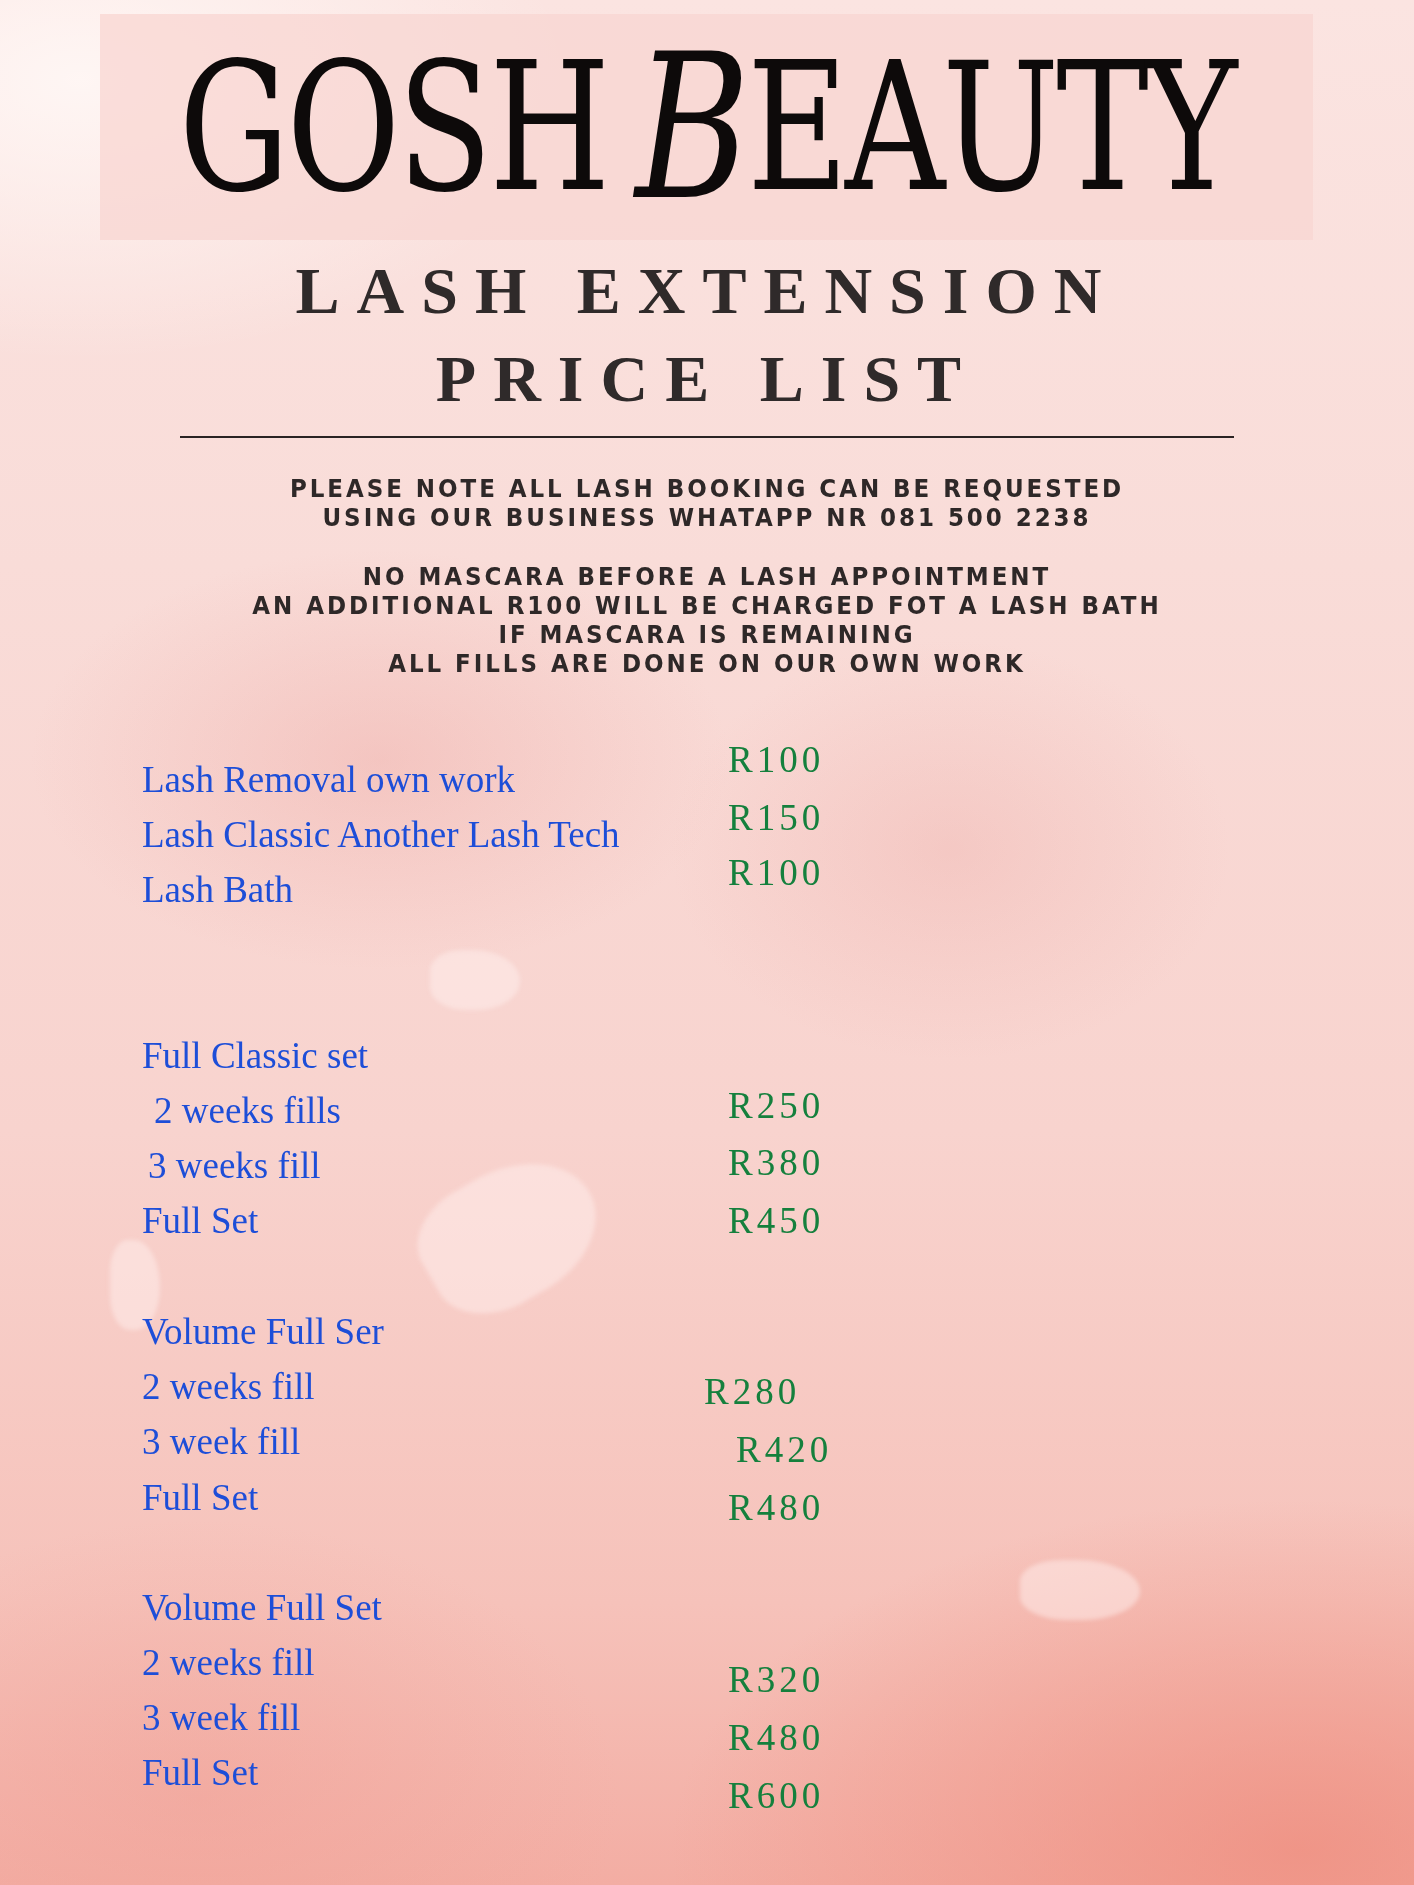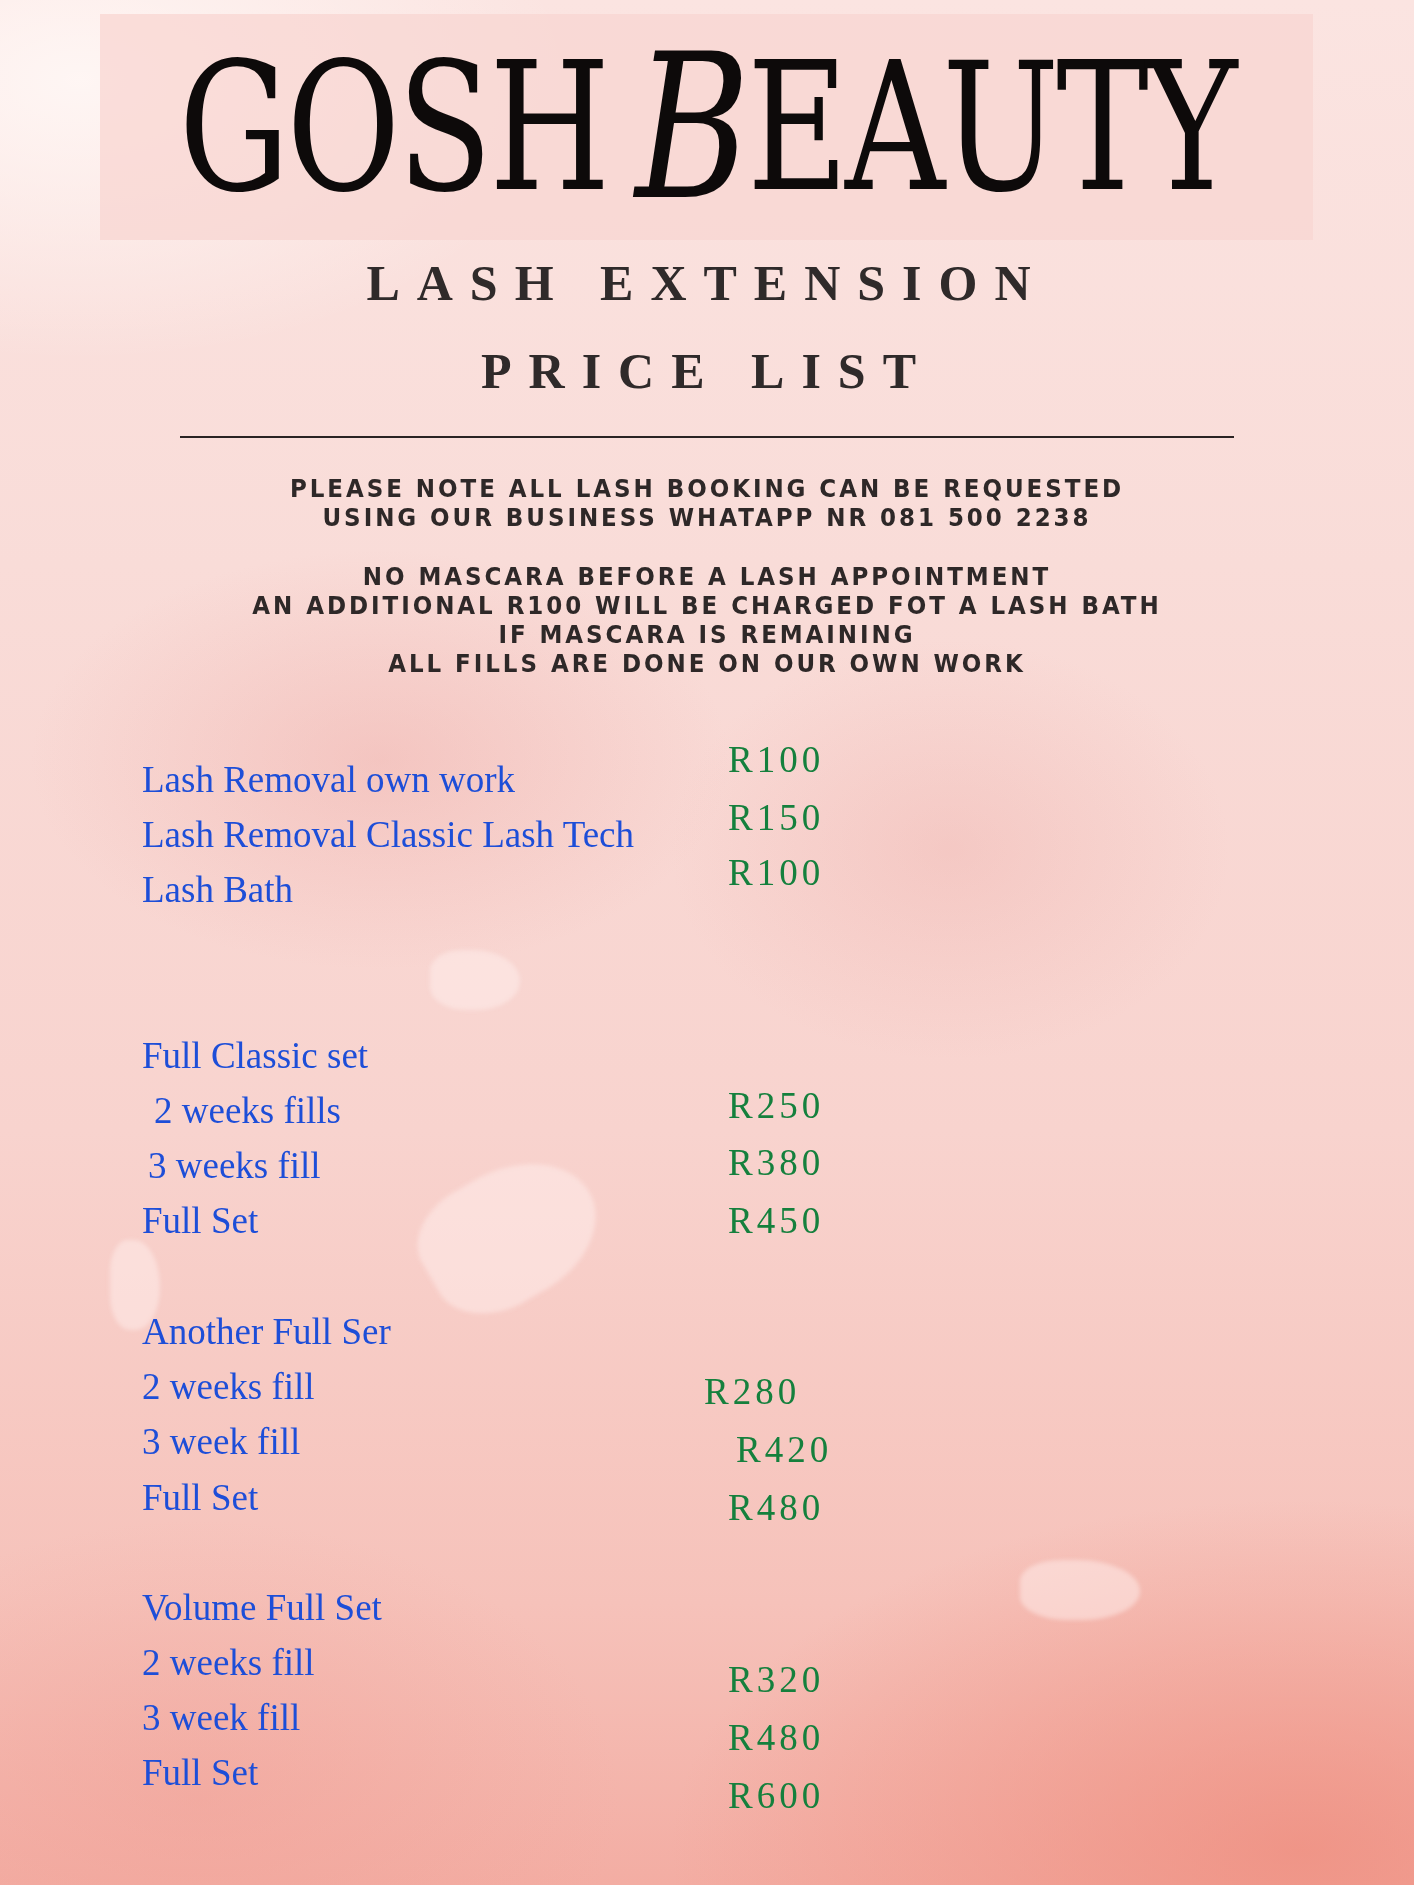--- a/index.html
+++ b/index.html
@@ -25,21 +25,21 @@
     display:flex; align-items:center; justify-content:center;
     font-family:"DejaVu Serif", serif; font-weight:normal;
     font-size:178px; letter-spacing:-4px; color:#0d0a0a;
     transform:scaleX(0.78); transform-origin:center;
     white-space:nowrap;
   }
   .logo .b { font-style:italic; font-size:200px; margin-left:36px; }
   .title {
     position:absolute; left:0; width:1414px; text-align:center;
     font-family:"Liberation Serif", serif; color:#2f2a2a;
-    font-size:50px; letter-spacing:17px; line-height:1;
+    font-size:66px; letter-spacing:17px; line-height:1;
     font-weight:bold;
   }
   .title-1 { top:258px; }
   .title-2 { top:346px; }
   .divider {
     position:absolute; left:180px; top:436px; width:1054px; height:2px; background:#2a2323;
   }
   .notice {
     position:absolute; left:0; width:1414px; text-align:center;
     font-family:"DejaVu Sans", sans-serif; font-weight:bold;
@@ -84,39 +84,39 @@
 </div>
 <div class="notice notice-2">
   <div>NO MASCARA BEFORE A LASH APPOINTMENT</div>
   <div>AN ADDITIONAL R100 WILL BE CHARGED FOT A LASH BATH</div>
   <div>IF MASCARA IS REMAINING</div>
   <div>ALL FILLS ARE DONE ON OUR OWN WORK</div>
 </div>
 
 <div>
   <div class="item" style="left:142px;top:758px;">Lash Removal own work</div>
-  <div class="item" style="left:142px;top:813px;">Lash Removal Classic Lash Tech</div>
+  <div class="item" style="left:142px;top:813px;">Lash Classic Another Lash Tech</div>
   <div class="item" style="left:142px;top:868px;">Lash Bath</div>
   <div class="price" style="left:728px;top:738px;">R100</div>
   <div class="price" style="left:728px;top:796px;">R150</div>
   <div class="price" style="left:728px;top:851px;">R100</div>
 </div>
 
 <div>
   <div class="item" style="left:142px;top:1034px;">Full Classic set</div>
   <div class="item" style="left:154px;top:1089px;">2 weeks fills</div>
   <div class="item" style="left:148px;top:1144px;">3 weeks fill</div>
   <div class="item" style="left:142px;top:1199px;">Full Set</div>
   <div class="price" style="left:728px;top:1084px;">R250</div>
   <div class="price" style="left:728px;top:1141px;">R380</div>
   <div class="price" style="left:728px;top:1199px;">R450</div>
 </div>
 
 <div>
-  <div class="item" style="left:142px;top:1310px;">Another Full Ser</div>
+  <div class="item" style="left:142px;top:1310px;">Volume Full Ser</div>
   <div class="item" style="left:142px;top:1365px;">2 weeks fill</div>
   <div class="item" style="left:142px;top:1420px;">3 week fill</div>
   <div class="item" style="left:142px;top:1476px;">Full Set</div>
   <div class="price" style="left:704px;top:1370px;">R280</div>
   <div class="price" style="left:728px;top:1428px;margin-left:8px;">R420</div>
   <div class="price" style="left:728px;top:1486px;">R480</div>
 </div>
 
 <div>
   <div class="item" style="left:142px;top:1586px;">Volume Full Set</div>

